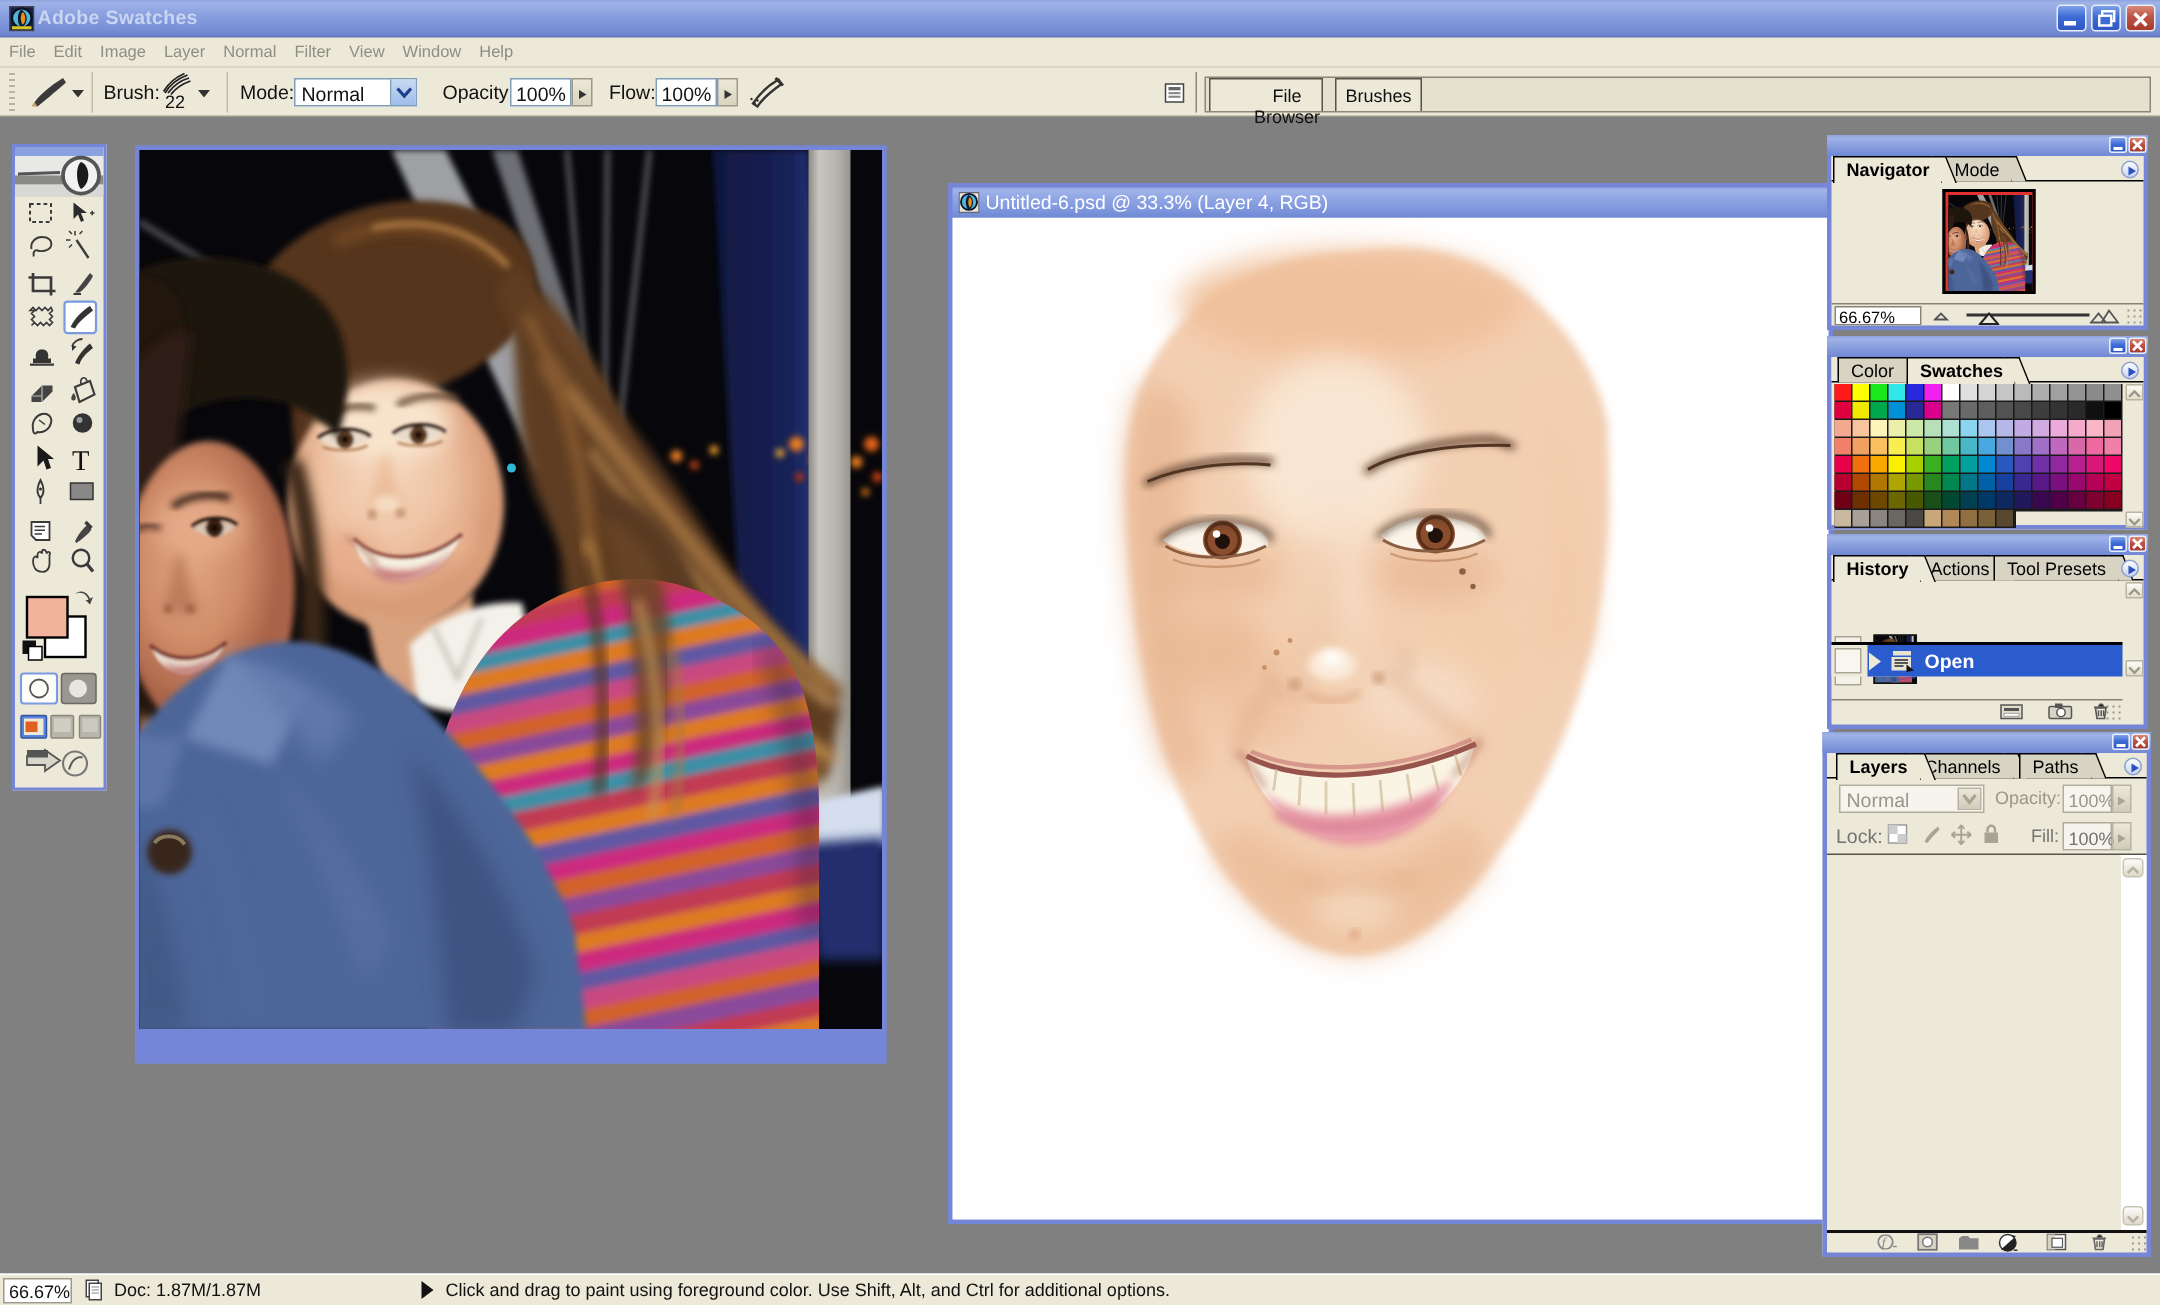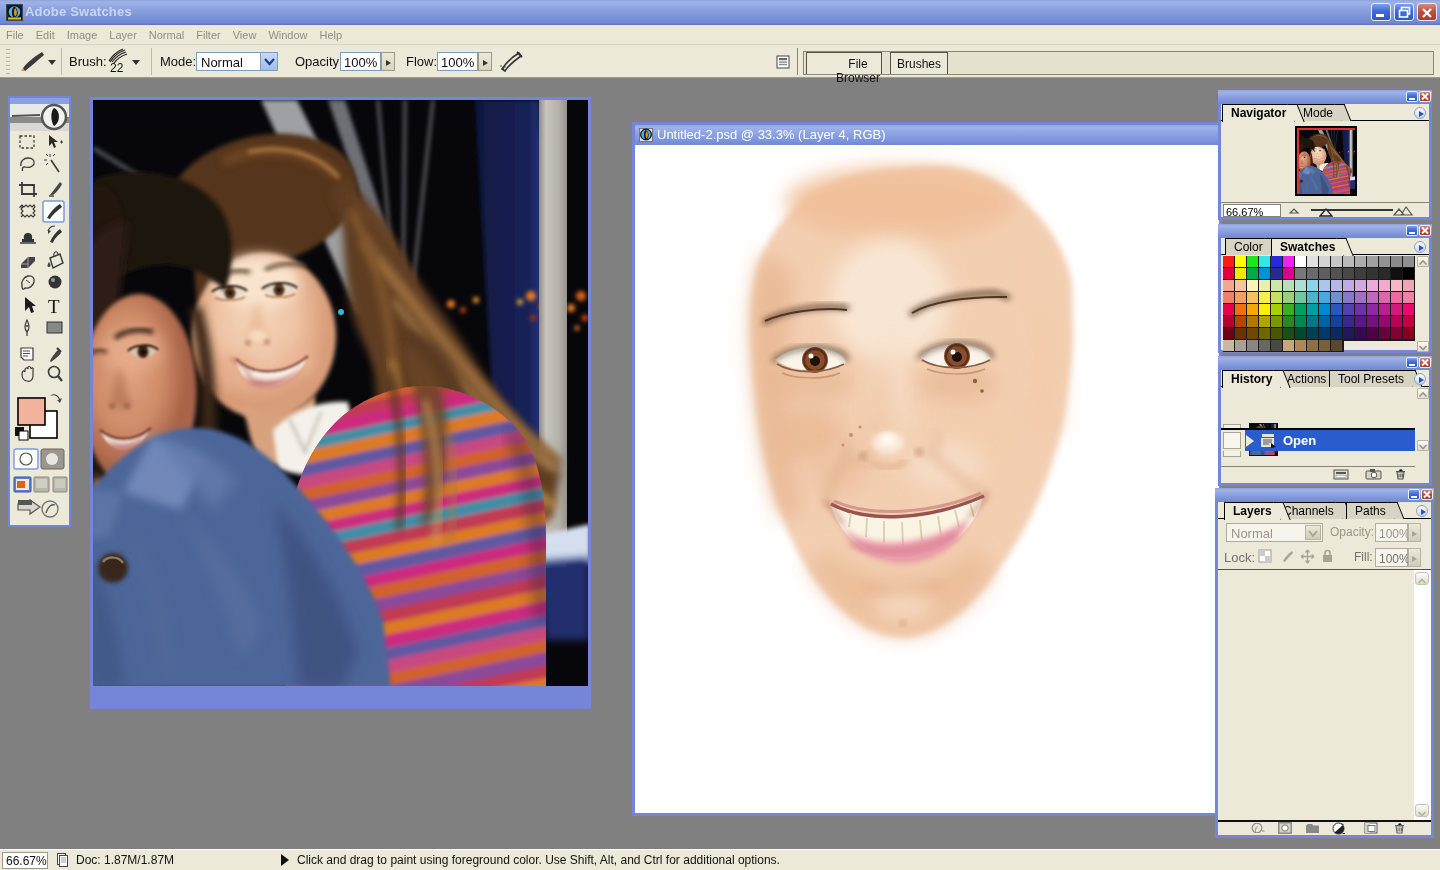--- a/index.html
+++ b/index.html
@@ -359,21 +359,21 @@
 </div>
 
 <div class="abs docwin" id="win2" style="left:632px; top:122px; width:590px; height:694px;">
   <div class="doctitle">
       <svg style="position:absolute;left:4px;top:3px;" width="14" height="14" viewBox="0 0 17 17">
         <rect x="0.5" y="0.5" width="16" height="16" fill="#E8E4D8" stroke="#667"></rect>
         <circle cx="8.5" cy="8" r="6.5" fill="#4FB8D8" stroke="#0A1228" stroke-width="1.5"></circle>
         <path d="M8 2.5 C12.5 4 13.5 12 8 14.5 C5.5 12 5 5 8 2.5 Z" fill="#0E1830"></path>
         <path d="M9 4 C11.5 5.5 11.5 11 9 12.5 C7.5 10 7.5 6.5 9 4 Z" fill="#E8901A"></path>
       </svg>
-      <span class="t">Untitled-2.psd @ 33.3% (Layer 4, RGB)</span>
+      <span class="t">Untitled-6.psd @ 33.3% (Layer 4, RGB)</span>
     </div>
   <div id="canvas2" style="width:584px; height:668px; background:#fff; overflow:hidden;"><svg width="584" height="668" viewBox="0 0 584 668">
 <defs>
 <filter id="f3" x="-30%" y="-30%" width="160%" height="160%">
             <feGaussianBlur stdDeviation="3"></feGaussianBlur>
           </filter>
 <filter id="f6" x="-40%" y="-40%" width="180%" height="180%">
             <feGaussianBlur stdDeviation="6"></feGaussianBlur>
           </filter>
 <filter id="f10" x="-50%" y="-50%" width="200%" height="200%">

